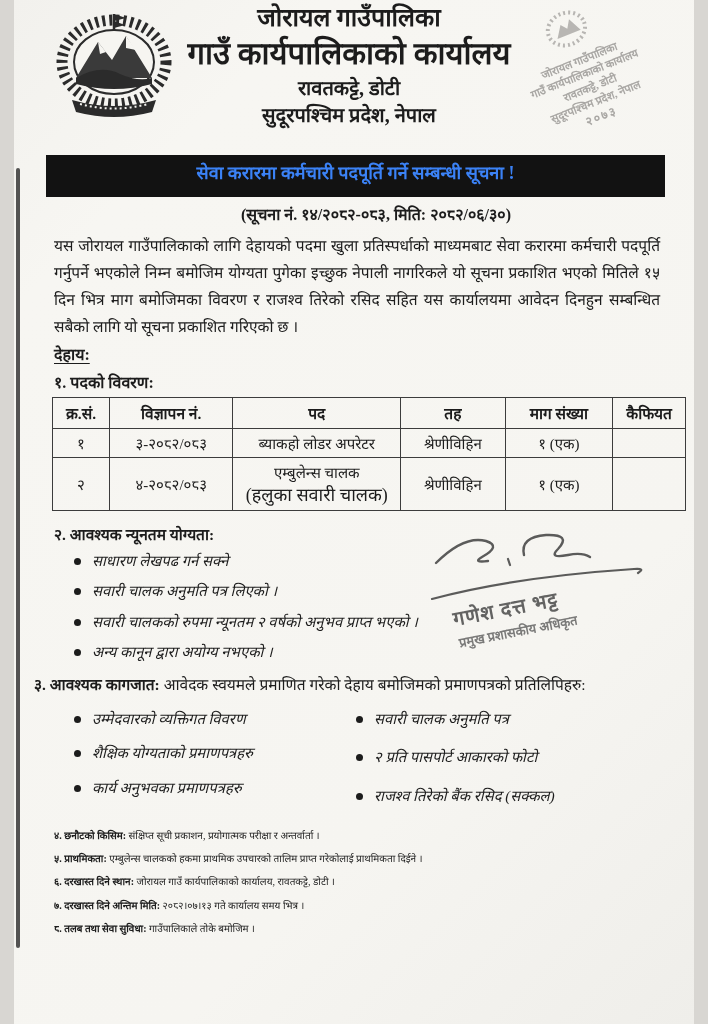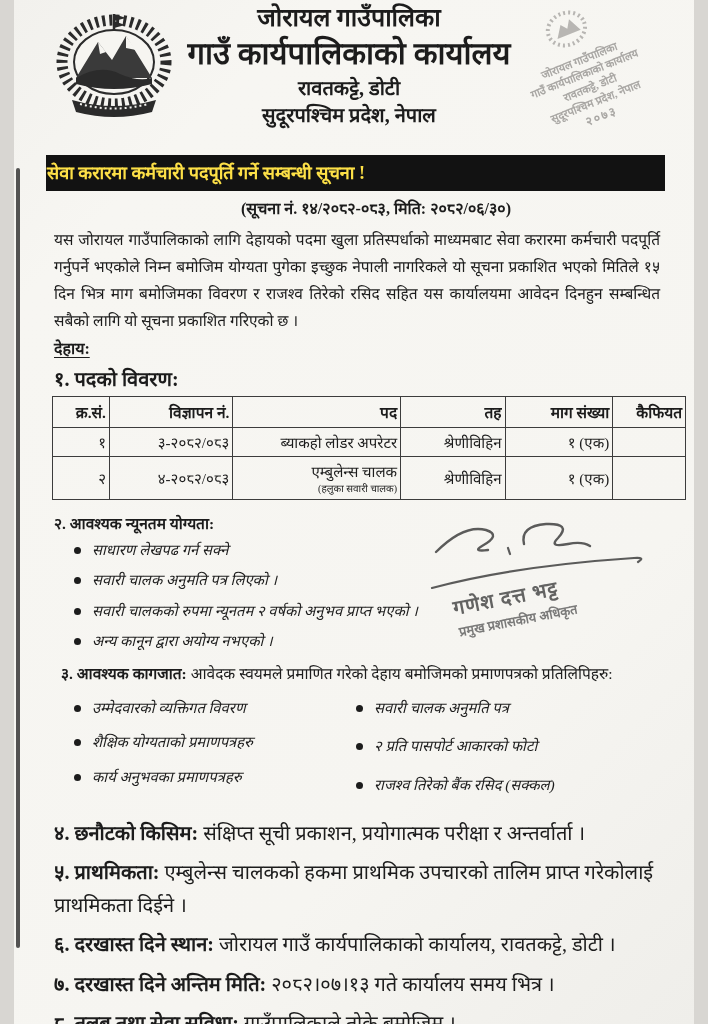--- a/index.html
+++ b/index.html
@@ -28,42 +28,42 @@
   .stamp{
     position:absolute;right:18px;top:6px;width:178px;height:148px;
     transform:rotate(-22deg);color:#a9a7a4;text-align:center;
     font-weight:bold;line-height:1.35;pointer-events:none;
   }
   .stamp-emblem{width:44px;height:40px;margin:0 auto;opacity:.8;}
   .stamp-l{font-size:11px;}
   .stamp-y{font-size:12px;letter-spacing:2px;}
   
   .banner{
-    margin:4px 30px 0 33px;background:#121212;color:#fde047;
-    text-align:left;font-size:18px;font-weight:bold;
-    padding:4px 0 6px 0;box-shadow:0 0 0 1px #121212;
+    margin:4px 30px 0 33px;background:#121212;color:#3b82f6;
+    text-align:center;font-size:18px;font-weight:bold;
+    padding:4px 0 12px 0;box-shadow:0 0 0 1px #121212;
   }
   .meta{ text-align:center;font-size:16px;font-weight:bold;margin-top:7px;margin-left:44px;}
   
   .intro{
     margin:8px 34px 0 40px;font-size:15.5px;line-height:1.74;
     text-align:justify;
   }
   .dehaya{margin:2px 0 0 40px;font-size:16px;font-weight:bold;}
   .underline{text-decoration:underline;text-underline-offset:3px;}
   
-  .sec1-heading{margin:6px 0 4px 40px;font-size:20px;font-weight:bold;}
+  .sec1-heading{margin:6px 0 4px 40px;font-size:16px;font-weight:bold;}
   table.post-table{
     margin:2px 0 0 38px;border-collapse:collapse;width:634px;
     font-size:15px;text-align:center;
   }
-  .post-table th,.post-table td{border:1.6px solid #3c3c3c;padding:4px 3px;text-align:right;}
+  .post-table th,.post-table td{border:1.6px solid #3c3c3c;padding:4px 3px;}
   .post-table th{font-weight:bold;font-size:15.5px;}
   .c1{width:9%;} .c2{width:19.5%;} .c3{width:26.5%;} .c4{width:16.5%;} .c5{width:17%;} .c6{width:11.5%;}
-  .post-line2{display:block;font-size:10px;}
+  .post-line2{display:block;font-size:18px;}
   
   .sec2{position:relative;margin-top:12px;}
   .sec-heading{margin-left:40px;font-size:15.5px;font-weight:bold;}
   ul.bullets{list-style:none;margin:6px 0 0 0;padding:0;}
   ul.bullets li{
     position:relative;margin:0 0 9px 78px;font-size:14.8px;line-height:1.45;font-style:italic;
   }
   ul.bullets li::before{
     content:"";position:absolute;left:-18px;top:7px;width:7px;height:7px;
     border-radius:50%;background:#1c1c1c;
@@ -74,30 +74,30 @@
   .sig-name{
     position:absolute;left:28px;top:70px;transform:rotate(-11deg);
     font-size:20px;font-weight:bold;color:#4a4a4a;opacity:.85;letter-spacing:1px;white-space:nowrap;
   }
   .sig-title{
     position:absolute;left:34px;top:97px;transform:rotate(-11deg);
     font-size:13px;font-weight:bold;color:#5c5c5c;opacity:.8;white-space:nowrap;
   }
   
   .sec3{margin-top:6px;}
-  .sec3-heading{margin-left:47px;font-size:15.5px;}
+  .sec3-heading{margin-left:20px;font-size:15.5px;}
   .sec3-heading .lbl{font-weight:bold;}
   .doc-cols{display:flex;margin-top:8px;}
   .doc-col-left{width:330px;}
   .doc-col-right{flex:1;}
   .doc-col-right ul.bullets li{margin-left:30px;margin-bottom:17px;}
   .doc-col-left ul.bullets li{margin-bottom:13px;}
   
   .numbered{margin-top:4px;}
-  .num-item{margin:0 34px 7px 40px;font-size:20px;line-height:1.62;}
+  .num-item{margin:0 34px 7px 40px;font-size:10px;line-height:1.62;}
   .num-item .bold{font-weight:bold;}
 </style>
 </head>
 <body>
 
 <div class="page">
   <div class="edge-artifact"></div>
 
   <div class="header">
     <svg class="logo" viewBox="0 0 128 118">

